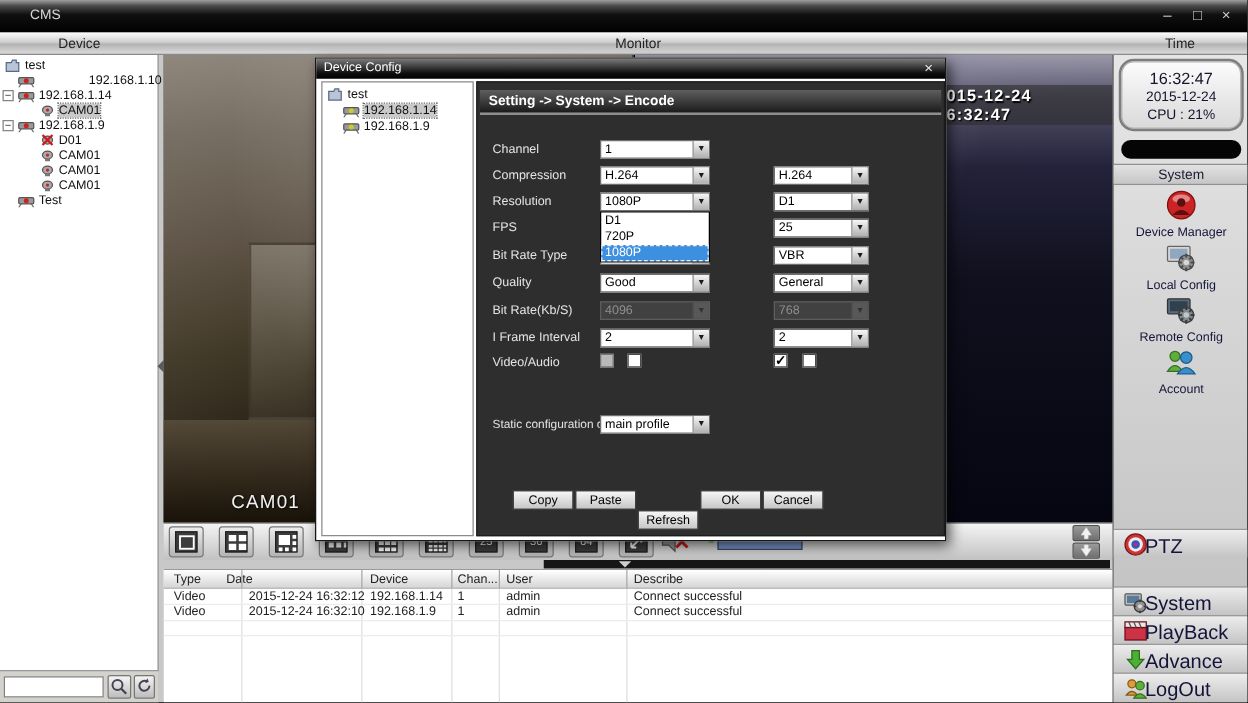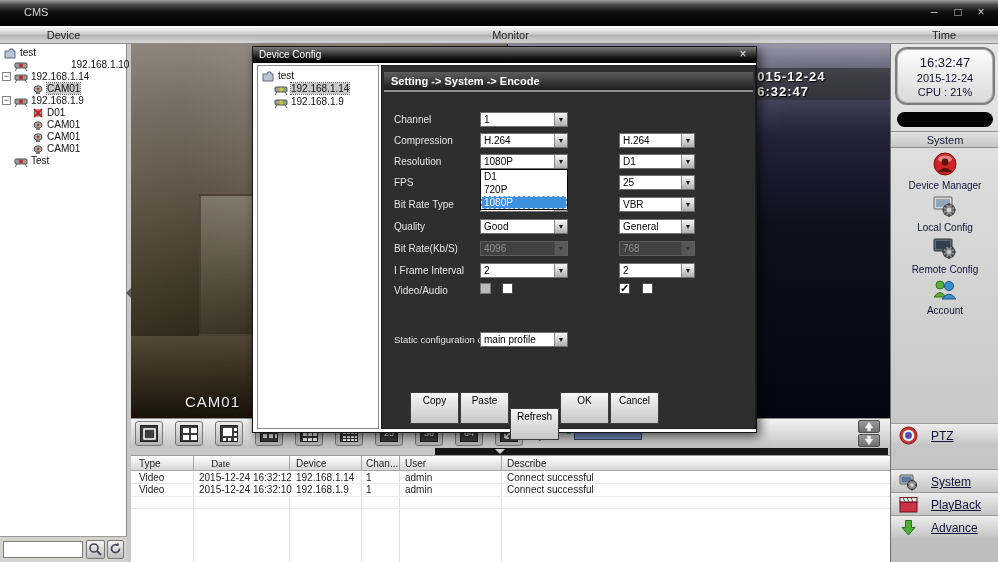--- a/index.html
+++ b/index.html
@@ -106,21 +106,21 @@
   .clock-line { font-size:11px; margin-top:2px; }
   .status-pill { position:absolute; left:6px; top:68px; width:96px; height:15px; background:#050505; border-radius:8px; }
   .side-header { position:absolute; left:0; top:87px; width:108px; height:17px; text-align:center;
     font-size:11px; color:#1a1a33; line-height:17px;
     border-top:1px solid #8f8f8f; border-bottom:1px solid #8f8f8f;
     background:linear-gradient(#e2e2e2,#c6c6c6); }
   .side-item { position:absolute; left:0; width:108px; text-align:center; }
   .side-item .lbl { display:block; font-size:10px; color:#14143a; margin-top:1px; }
   .side-btn { position:absolute; left:0; width:108px; height:23px;
     background:linear-gradient(180deg,#ededed,#c4c4c4); border-top:1px solid #9a9a9a; }
-  .side-btn .lbl { position:absolute; left:40px; top:5px; font-size:12px; color:#14143a;text-decoration:underline; }
+  .side-btn .lbl { position:absolute; left:25px; top:5px; font-size:16px; color:#14143a; }
   .side-btn svg { position:absolute; left:8px; top:2px; }
 
   
   .dialog { left:252px; top:46px; width:505px; height:387px; background:#ffffff;
     border:1px solid #161616; box-shadow:3px 4px 10px rgba(0,0,0,.65); z-index:20; }
   .dlg-title { position:absolute; left:0; top:0; width:503px; height:16px;
     background:linear-gradient(180deg,#7a7a7a,#111 70%,#000); }
   .dlg-title-text { position:absolute; left:6px; top:2px; font-size:10px; color:#fff; }
   .dlg-close { position:absolute; left:482px; top:1px; width:16px; height:14px; color:#e8e8e8;
     font-size:12px; line-height:13px; text-align:center; }
@@ -137,21 +137,21 @@
     font-size:7px; line-height:13px; text-align:center; color:#1a1a1a; }
   .combo.disabled { background:#414141; border-color:#5d5d5d; }
   .combo.disabled .txt { color:#8f8f8f; }
   .combo.disabled .arrow { background:#585858; color:#333; border-left-color:#4a4a4a; }
   .ddlist { position:absolute; background:#fff; border:1px solid #000; }
   .dditem { height:13px; font-size:10px; line-height:13px; padding-left:3px; color:#000; }
   .dditem.sel { background:#3d8fe0; color:#fff; outline:1px dashed #f0f0f0; outline-offset:-1px; }
   .checkbox { position:absolute; width:11px; height:11px; background:#fff; border:1px solid #4a4a4a; }
   .checkbox.dim { background:#b9b9b9; border-color:#777; }
   .checkbox.checked::after { content:"✓"; position:absolute; left:0px; top:-2px; font-size:11px; font-weight:bold; color:#000; }
-  .dbtn { position:absolute; top:326px; width:49px; height:32px;
+  .dbtn { position:absolute; top:326px; width:49px; height:16px;
     background:linear-gradient(#f7f7f7,#c6c6c6); border:1px solid #3d3d3d;
     font-size:10px; text-align:center; line-height:15px; color:#000; }
 
   .v-splitter-arrow { left:126px; top:288px; width:0; height:0;
     border-top:5px solid transparent; border-bottom:5px solid transparent; border-right:5px solid #5a5a5a; z-index:5; }
 </style>
 </head>
 <body>
 
 <div id="app">
@@ -390,21 +390,21 @@
         </svg></div>
   </div>
 
   <div class="abs collapse-bar">
     <span class="chevron"></span>
   </div>
 
   <div class="abs log-panel">
     <div class="log-header">
       <span class="log-h" style="left:8px;">Type</span>
-      <span class="log-h" style="left:80px;font-family:Liberation Serif, serif;">Date</span>
+      <span class="log-h" style="left:50px;">Date</span>
       <span class="log-h" style="left:165px;">Device</span>
       <span class="log-h" style="left:235px;">Chan...</span>
       <span class="log-h" style="left:274px;">User</span>
       <span class="log-h" style="left:376px;">Describe</span>
       <span class="log-vline h" style="left:62px;"></span>
       <span class="log-vline h" style="left:158px;"></span>
       <span class="log-vline h" style="left:230px;"></span>
       <span class="log-vline h" style="left:268px;"></span>
       <span class="log-vline h" style="left:370px;"></span>
     </div>
@@ -508,20 +508,29 @@
           <path d="M4 2.5 l2 4.5 M8 2.5 l2 4.5 M12 2.5 l2 4.5" stroke="#555"></path>
         </svg>
       <span class="lbl">PlayBack</span>
     </div>
     <div class="side-btn" style="top:471px;">
       <svg width="19" height="19">
           <path d="M9.5 17 L3 9.5 L6.5 9.5 L6.5 2.5 L12.5 2.5 L12.5 9.5 L16 9.5 Z" fill="#4fae35" stroke="#2a7018"></path>
         </svg>
       <span class="lbl">Advance</span>
     </div>
+    <div class="side-btn" style="top:494px; height:24px;">
+      <svg width="19" height="19">
+          <circle cx="6.5" cy="6" r="3.2" fill="#e09a3a" stroke="#8a5a10"></circle>
+          <path d="M2 15 q4.5 -6 9 0 z" fill="#e09a3a" stroke="#8a5a10"></path>
+          <circle cx="13" cy="7.5" r="3.4" fill="#5fae3a" stroke="#357020"></circle>
+          <path d="M8 17.5 q5 -7 10 0 z" fill="#5fae3a" stroke="#357020"></path>
+        </svg>
+      <span class="lbl">LogOut</span>
+    </div>
   </div>
 
   <div class="abs dialog">
     <div class="dlg-title">
       <span class="dlg-title-text">Device Config</span>
       <span class="dlg-close">×</span>
     </div>
 
     <div class="dlg-tree">
       <div class="trow" style="top:4px;">

